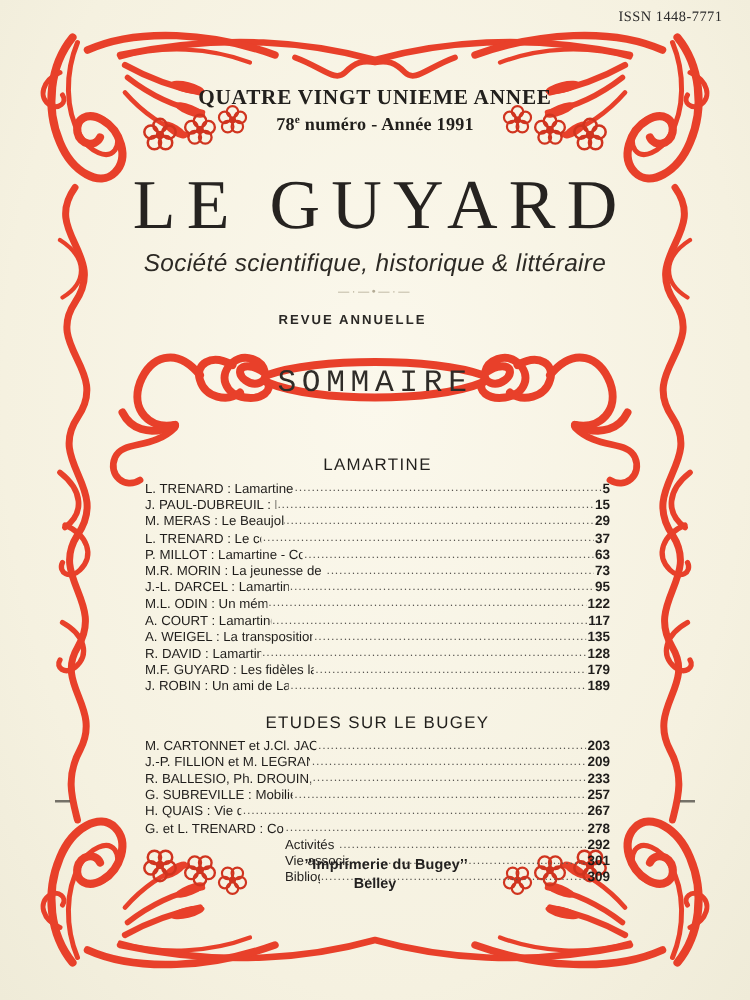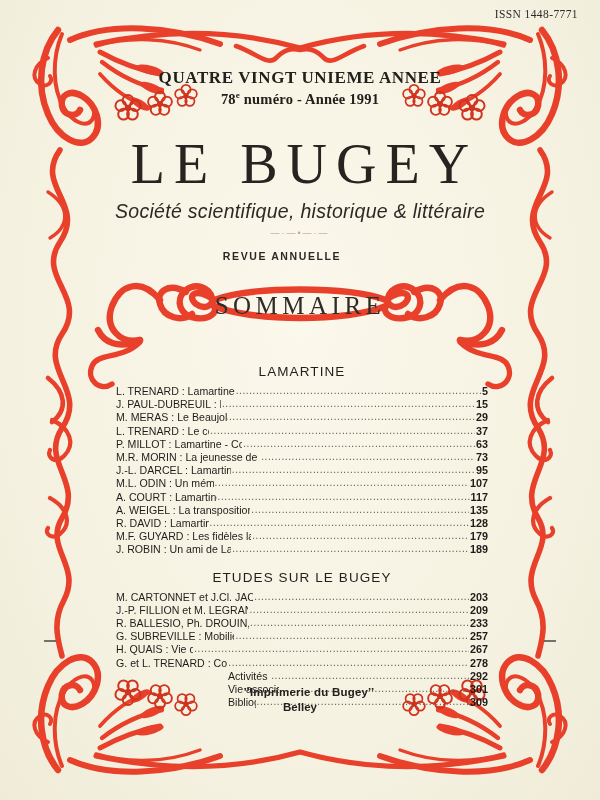--- a/index.html
+++ b/index.html
@@ -51,21 +51,21 @@
     position:absolute;top:228px;left:0;width:600px;text-align:center;
     font-size:9px;color:#b3ab95;letter-spacing:2px;
   }
   .revue{
     position:absolute;top:250px;left:0;width:564px;text-align:center;
     font-family:"Liberation Sans",sans-serif;font-weight:bold;
     font-size:10.5px;letter-spacing:1.6px;color:#2b2926;
   }
   .sommaire{
     position:absolute;top:292px;left:0;width:600px;text-align:center;
-    font-family:Liberation Serif, serif;
+    font-family:Liberation Mono, monospace;
     font-size:25px;letter-spacing:4.5px;color:#2f2c28;
   }
   
   .toc{position:absolute;left:116px;top:364px;width:372px;}
   .sec-title{
     text-align:center;font-weight:normal;font-size:13.5px;
     letter-spacing:1.1px;color:#211f1c;margin:0 0 6px 0;
   }
   .sec-title.second{margin-top:13px;margin-bottom:6px;}
   .row{
@@ -213,21 +213,21 @@
   </svg>
 
   <div class="tick" style="left:44px;top:640px;"></div>
   <div class="tick" style="right:44px;top:640px;"></div>
 
   <div class="content">
 
     <div class="hdr1">QUATRE VINGT UNIEME ANNEE</div>
     <div class="hdr2"><span>78</span><sup>e</sup><span> numéro - Année 1991</span></div>
 
-    <div class="bigtitle">LE BUGEY</div>
+    <div class="bigtitle">LE GUYARD</div>
     <div class="subtitle">Société scientifique, historique &amp; littéraire</div>
     <div class="divider">—·—•—·—</div>
     <div class="revue">REVUE ANNUELLE</div>
     <div class="sommaire">SOMMAIRE</div>
 
     <div class="toc" id="toc">
         <div class="sec-title">LAMARTINE</div>
         <div class="row">
           <span class="t">L. TRENARD : Lamartine, notre écrivain régional</span>
           <span class="dots">............................................................................................................................................</span>
@@ -259,21 +259,21 @@
           <span class="p">73</span>
         </div>
         <div class="row">
           <span class="t">J.-L. DARCEL : Lamartine et Joseph de Maistre</span>
           <span class="dots">............................................................................................................................................</span>
           <span class="p">95</span>
         </div>
         <div class="row">
           <span class="t">M.L. ODIN : Un mémoire de Lamartine</span>
           <span class="dots">............................................................................................................................................</span>
-          <span class="p">107</span>
+          <span class="p">122</span>
         </div>
         <div class="row">
           <span class="t">A. COURT : Lamartine et les instituteurs</span>
           <span class="dots">............................................................................................................................................</span>
           <span class="p">117</span>
         </div>
         <div class="row">
           <span class="t">A. WEIGEL : La transposition poétique de la nature savoyarde</span>
           <span class="dots">............................................................................................................................................</span>
           <span class="p">135</span>

